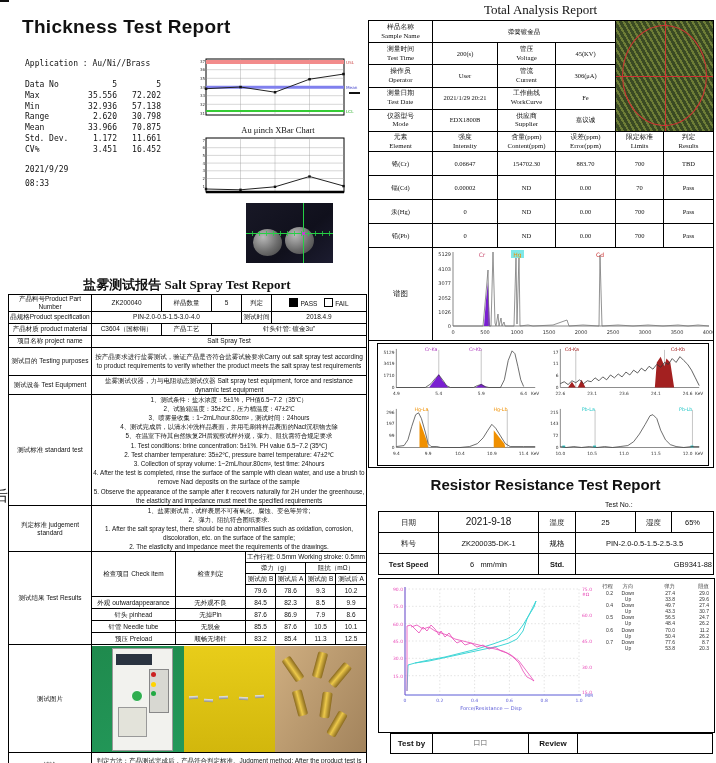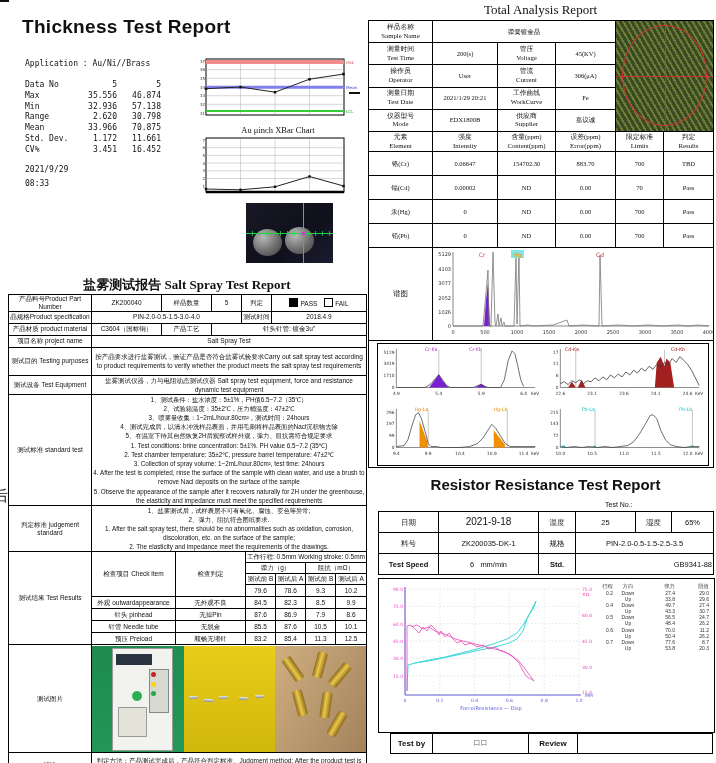--- a/index.html
+++ b/index.html
@@ -56,21 +56,21 @@
 
     <div class="abs mono" style="left:25px;top:80px;">
       <div class="statrow">
           <span class="sl">Data No</span>
           <span class="sa">5</span>
           <span class="sb">5</span>
         </div>
       <div class="statrow">
           <span class="sl">Max</span>
           <span class="sa">35.556</span>
-          <span class="sb">46.874</span>
+          <span class="sb">72.202</span>
         </div>
       <div class="statrow">
           <span class="sl">Min</span>
           <span class="sa">32.936</span>
           <span class="sb">57.138</span>
         </div>
       <div class="statrow">
           <span class="sl">Range</span>
           <span class="sa">2.620</span>
           <span class="sb">30.798</span>

